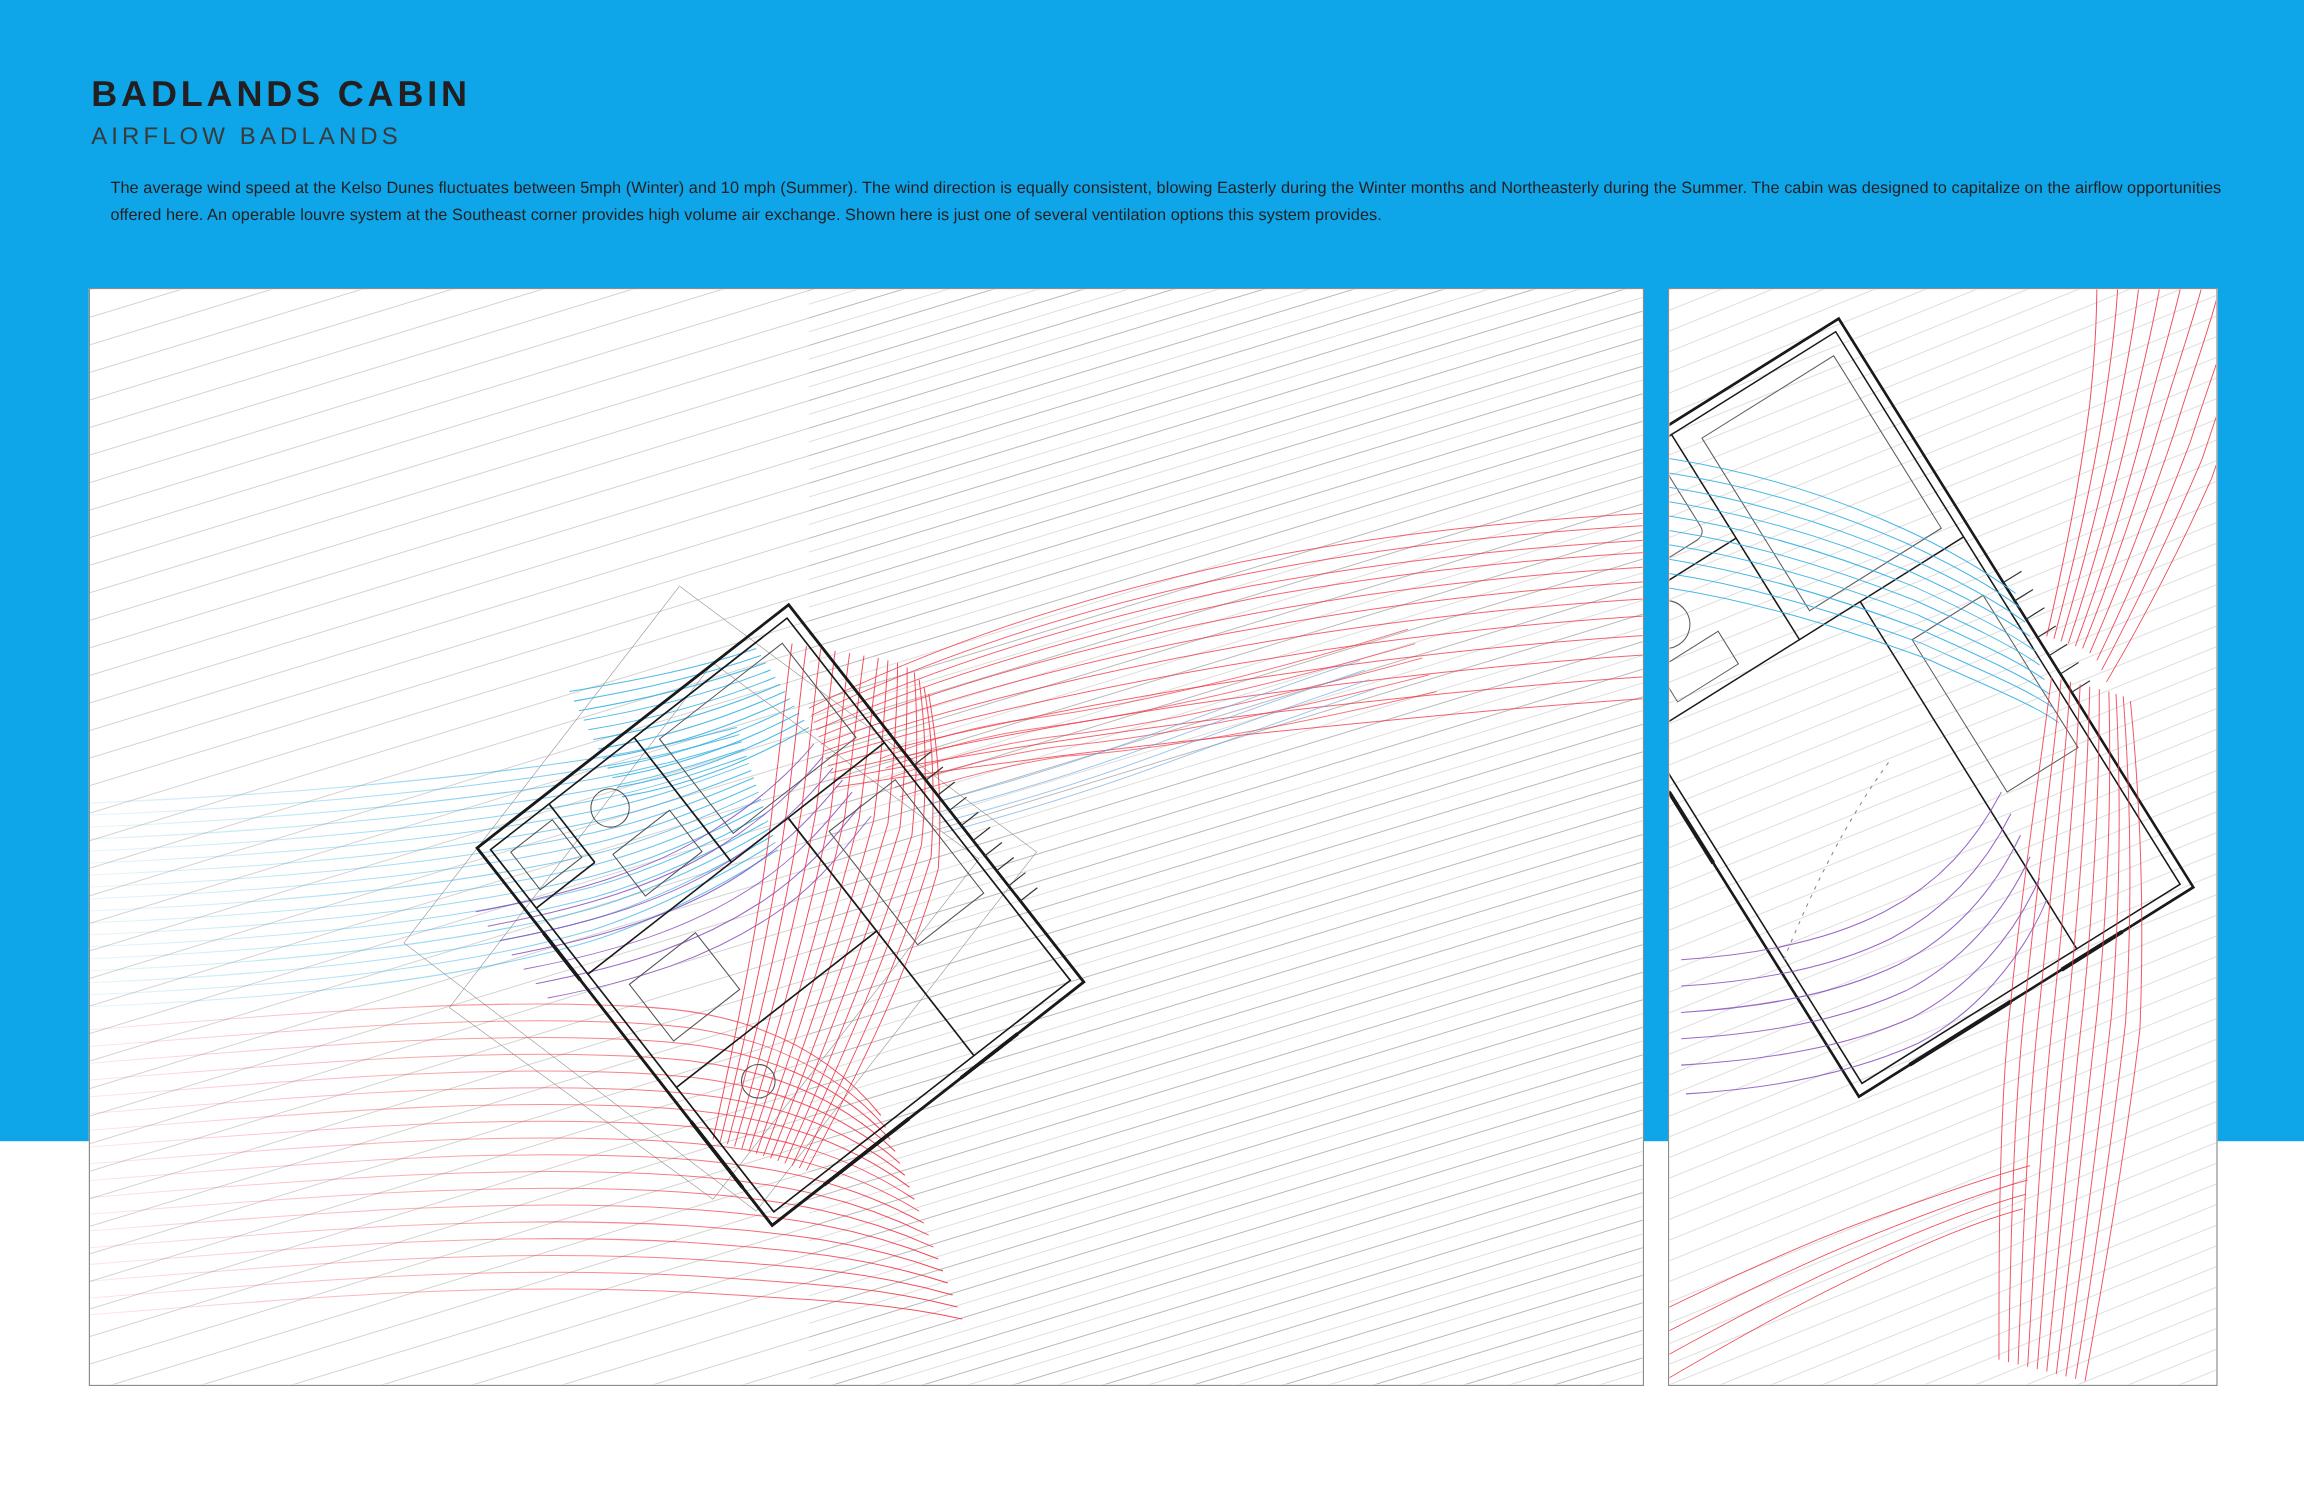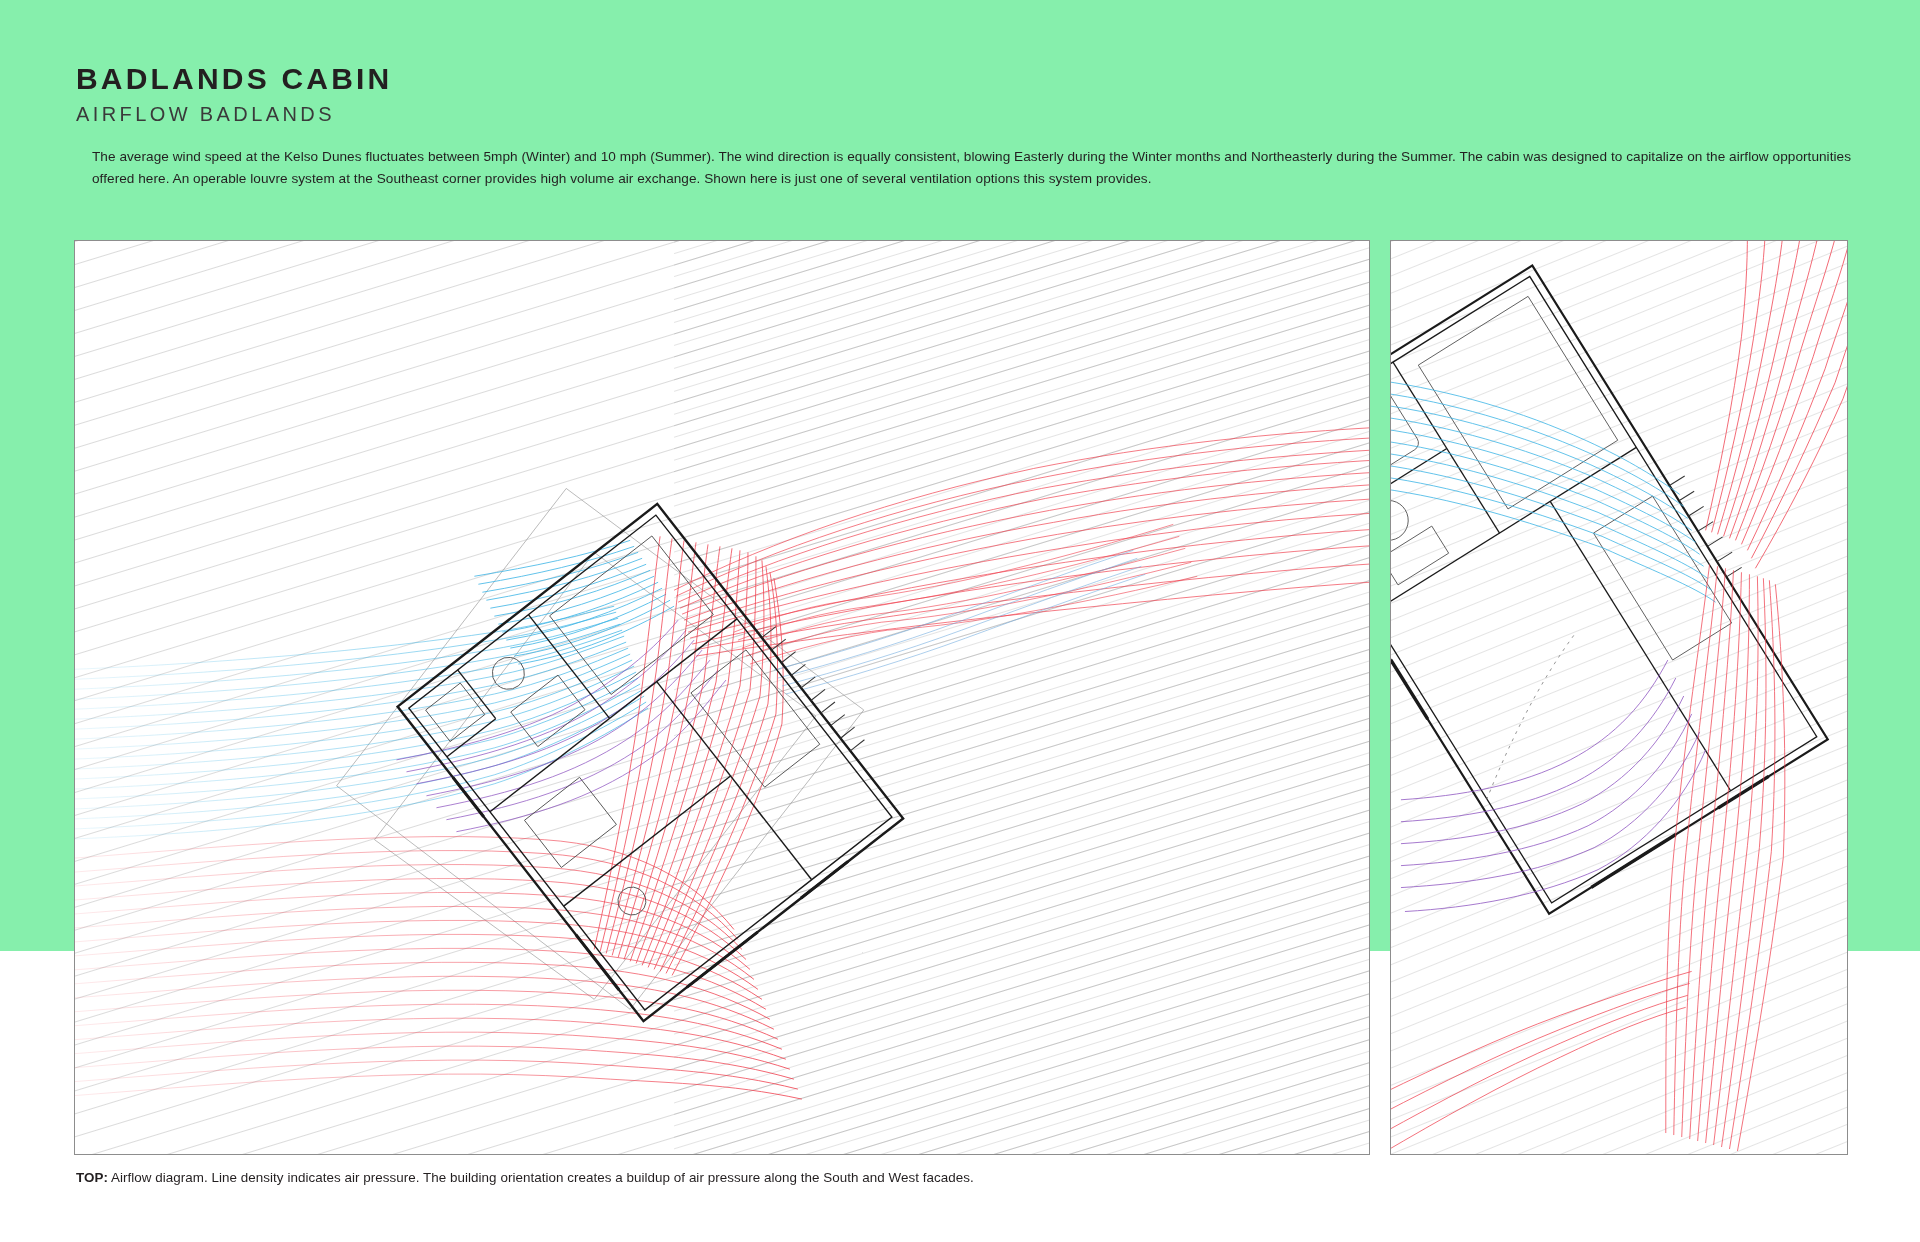--- a/index.html
+++ b/index.html
@@ -13,21 +13,21 @@
     font-family: "Liberation Sans", sans-serif;
     color: #231f20;
     position: relative;
     overflow: hidden;
   }
   .sheet {
     position: absolute;
     left: 0; top: 0;
     width: 1920px;
     height: 951px;
-    background: #86efac;
+    background: #0ea5e9;
   }
   .header {
     position: absolute;
     left: 76px;
     top: 62px;
     width: 1780px;
   }
   .title {
     font-size: 30px;
     font-weight: bold;
@@ -415,18 +415,14 @@
 
           <g stroke="#8a8a8a" stroke-width="0.9" stroke-dasharray="3 5" fill="none">
             <path d="M96 560 C 120 500, 150 440, 186 392"></path>
           </g>
         </g>
       </svg>
     </div>
 
   </div>
 
-  <div class="caption">
-    <b>TOP:</b>
-    <span class="cap-text">Airflow diagram. Line density indicates air pressure. The building orientation creates a buildup of air pressure along the South and West facades.</span>
-  </div>
 
 </div>
 
 </body></html>

